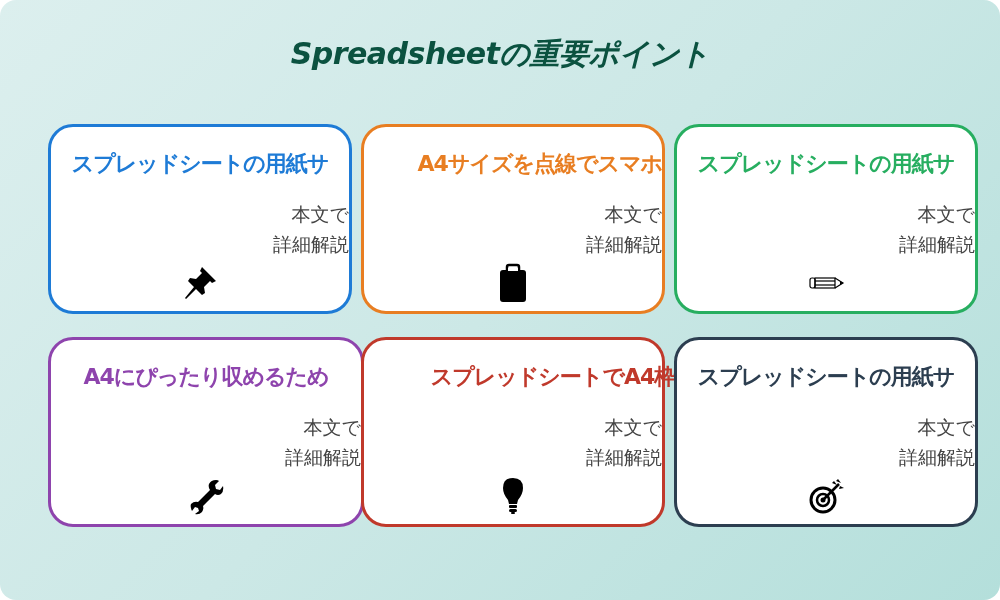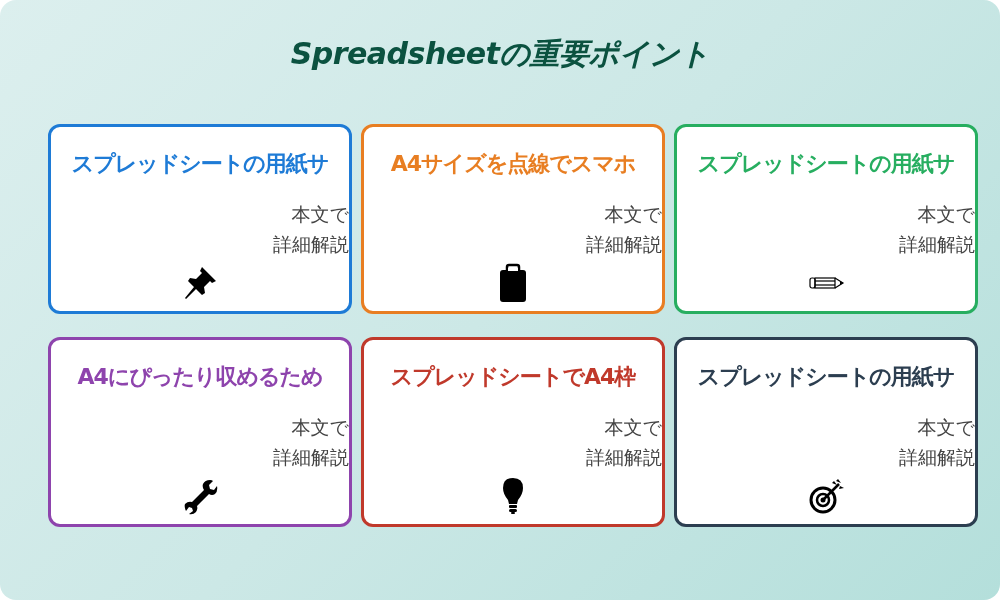--- a/index.html
+++ b/index.html
@@ -9,21 +9,21 @@
     border-radius: 16px;
     background: linear-gradient(135deg, #dcefee 0%, #cce8e6 50%, #b4dfdb 100%);
     font-family: "DejaVu Sans", "Liberation Sans", sans-serif;
   }
   .title {
     position: absolute; left: 0; top: 34px; width: 1000px; text-align: center;
     font-size: 30px; font-weight: bold; color: #0b5240; letter-spacing: -0.5px; font-style: italic;
   }
   .card {
     position: absolute; width: 298px; height: 184px;
-    background: #ffffff; border: 3px solid #1e7bd6; border-radius: 12px;
+    background: #ffffff; border: 3px solid #1e7bd6; border-radius: 25px;
     box-sizing: content-box;
   }
   .card-title {
     position: absolute; left: 0; top: 22px; width: 100%; text-align: center;
     font-size: 22px; font-weight: bold; letter-spacing: -1px; white-space: nowrap;
   }
   .card-body {
     position: absolute; left: 0; top: 72px; width: 100%; text-align: right;
     font-size: 19px; color: #444444; line-height: 30px;
   }
@@ -46,21 +46,21 @@
       <div>詳細解説</div>
     </div>
     <div class="card-icon">
       <svg viewBox="0 0 40 40">
         <path d="M22 4 L36 18 L32 20 L30 18 L24 24 L25 30 L22 32 L16 26 L6 36 L5 35 L14 24 L8 18 L10 15 L16 16 L22 10 L20 8 Z" fill="#000"></path>
       </svg>
     </div>
   </div>
 
   <div class="card" style="left: 361px; top: 124px; border-color: rgb(232, 126, 34);">
-    <div class="card-title" style="color: rgb(232, 126, 34);">A4サイズを点線でスマホ</div>
+    <div class="card-title" style="color: rgb(232, 126, 34); text-align: right;">A4サイズを点線でスマホ</div>
     <div class="card-body">
       <div>本文で</div>
       <div>詳細解説</div>
     </div>
     <div class="card-icon">
       <svg viewBox="0 0 40 40">
         <rect x="7" y="7" width="26" height="32" rx="3" fill="#000"></rect>
         <path d="M14 9 L14 4 Q14 2 16 2 L24 2 Q26 2 26 4 L26 9" fill="none" stroke="#000" stroke-width="2.5"></path>
         <rect x="15" y="5" width="10" height="3" fill="#fff"></rect>
       </svg>
@@ -80,35 +80,35 @@
           <rect x="9" y="15" width="20" height="10"></rect>
           <line x1="9" y1="18" x2="29" y2="18"></line>
           <line x1="9" y1="22" x2="29" y2="22"></line>
           <path d="M29 15 L37 20 L29 25"></path>
         </g>
         <path d="M34 18 L37 20 L34 22 Z" fill="#000"></path>
       </svg>
     </div>
   </div>
 
-  <div class="card" style="left:48px; top:337px; border-color:#8e44ad;">
+  <div class="card" style="left:48px; top:337px; border-color:#8e44ad;padding-left:12px;">
     <div class="card-title" style="color:#8e44ad;">A4にぴったり収めるため</div>
     <div class="card-body">
       <div>本文で</div>
       <div>詳細解説</div>
     </div>
     <div class="card-icon">
       <svg viewBox="0 0 40 40">
         <path d="M30 4 Q25 4 23 8 Q22 11 24 14 L12 26 Q8 25 5 28 Q4 31 6 35 L9 31 L12 32 L13 35 L9 38 Q13 39 16 36 Q18 33 17 30 L29 18 Q32 20 35 18 Q38 15 37 10 L34 14 L30 13 L29 9 L33 5 Q32 4 30 4 Z" fill="#000"></path>
       </svg>
     </div>
   </div>
 
   <div class="card" style="left:361px; top:337px; border-color:#c0392b;">
-    <div class="card-title" style="color:#c0392b;">スプレッドシートでA4枠</div>
+    <div class="card-title" style="color:#c0392b;margin-left:40px;">スプレッドシートでA4枠</div>
     <div class="card-body">
       <div>本文で</div>
       <div>詳細解説</div>
     </div>
     <div class="card-icon">
       <svg viewBox="0 0 40 40">
         <path d="M20 2 Q30 2 30 12 Q30 18 25 24 L24 28 L16 28 L15 24 Q10 18 10 12 Q10 2 20 2 Z" fill="#000"></path>
         <rect x="16" y="29" width="8" height="3" rx="1" fill="#000"></rect>
         <rect x="16" y="33" width="8" height="3" rx="1.5" fill="#000"></rect>
         <rect x="18" y="36" width="4" height="2" rx="1" fill="#000"></rect>

